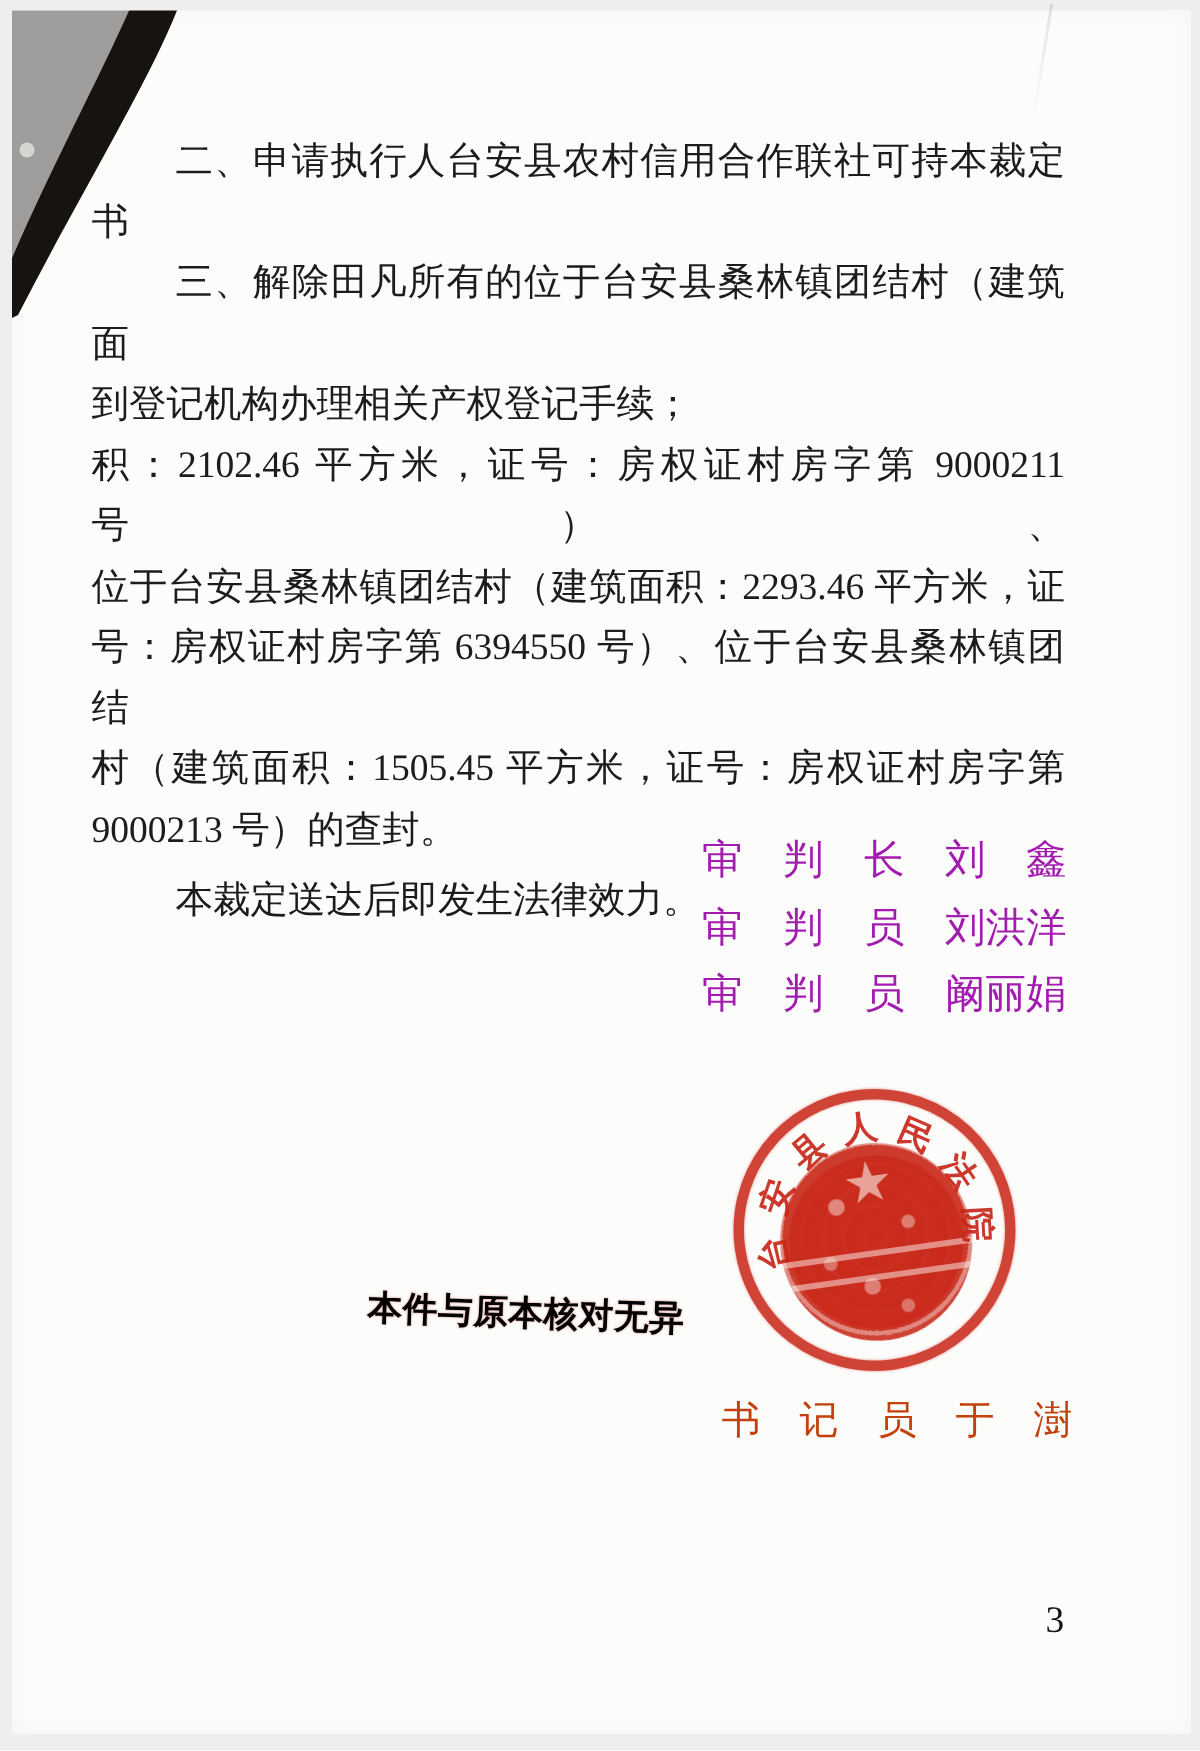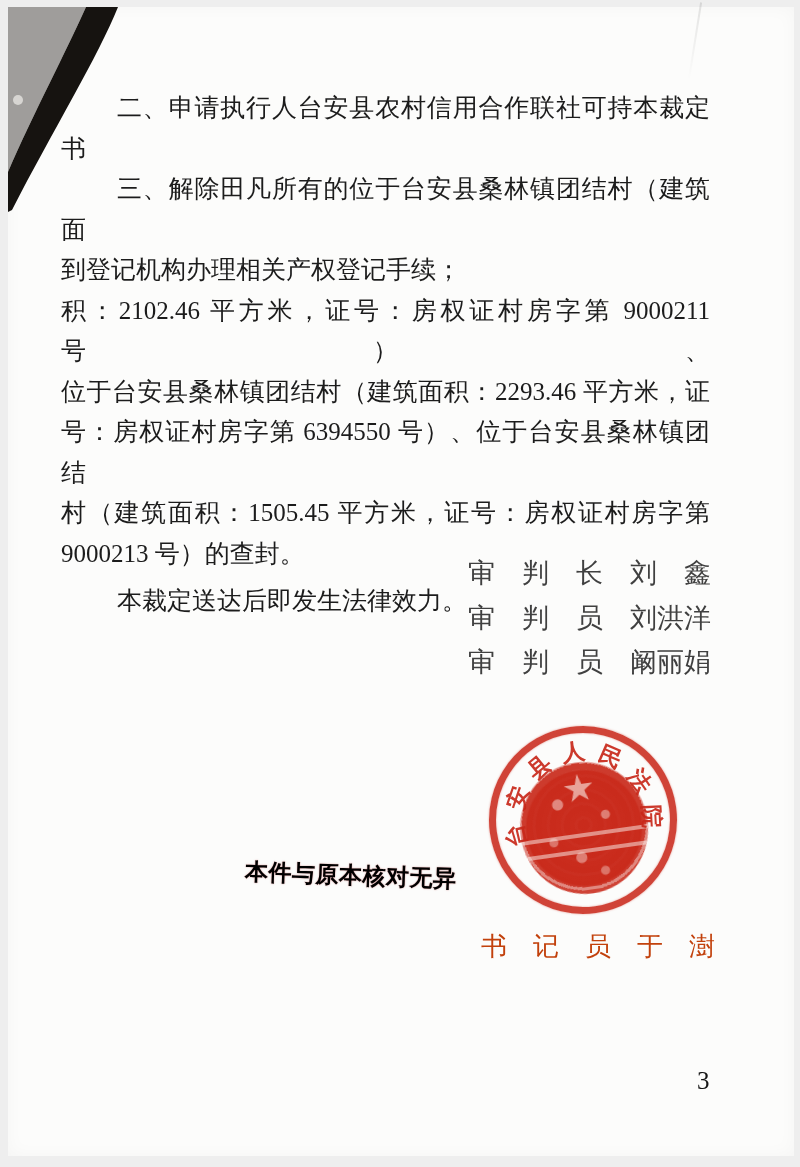--- a/index.html
+++ b/index.html
@@ -12,21 +12,21 @@
   .crease{position:absolute;left:694px;top:2px;width:2px;height:78px;
           background:linear-gradient(to bottom,rgba(0,0,0,0.10),rgba(0,0,0,0));transform:rotate(9deg);z-index:5;}
   
   .body-text{position:absolute;left:61px;top:88px;width:649px;z-index:2;
              font-size:25px;line-height:40.5px;color:#1c1c1c;}
   .line{white-space:normal;}
   .line.justify{text-align:justify;text-align-last:justify;text-justify:inter-ideograph;}
   .line.indent{text-indent:56px;}
   .line.gapbefore{margin-top:7px;}
   
-  .signatures{position:absolute;left:468px;top:551px;z-index:2;font-size:27px;line-height:44.5px;color:#404040;}
+  .signatures{position:absolute;left:468px;top:551px;z-index:2;font-size:27px;line-height:44.5px;color:#a21caf;}
   
   .seal{position:absolute;left:489px;top:726px;width:188px;height:188px;z-index:4;
         mix-blend-mode:multiply;transform:rotate(-8deg);}
   .seal-ring{position:absolute;inset:0;border:7px solid rgba(205,42,28,0.88);border-radius:50%;
              box-shadow:0 0 2px rgba(205,42,28,0.5), inset 0 0 2px rgba(205,42,28,0.5);}
   .seal-char{position:absolute;left:50%;top:50%;width:30px;height:30px;margin:-15px;
              display:flex;align-items:center;justify-content:center;
              font-size:23px;font-weight:bold;color:rgba(203,40,26,0.92);}
   .seal-emblem{position:absolute;left:50%;top:54%;width:128px;height:132px;margin:-66px 0 0 -64px;
                border-radius:50%;

